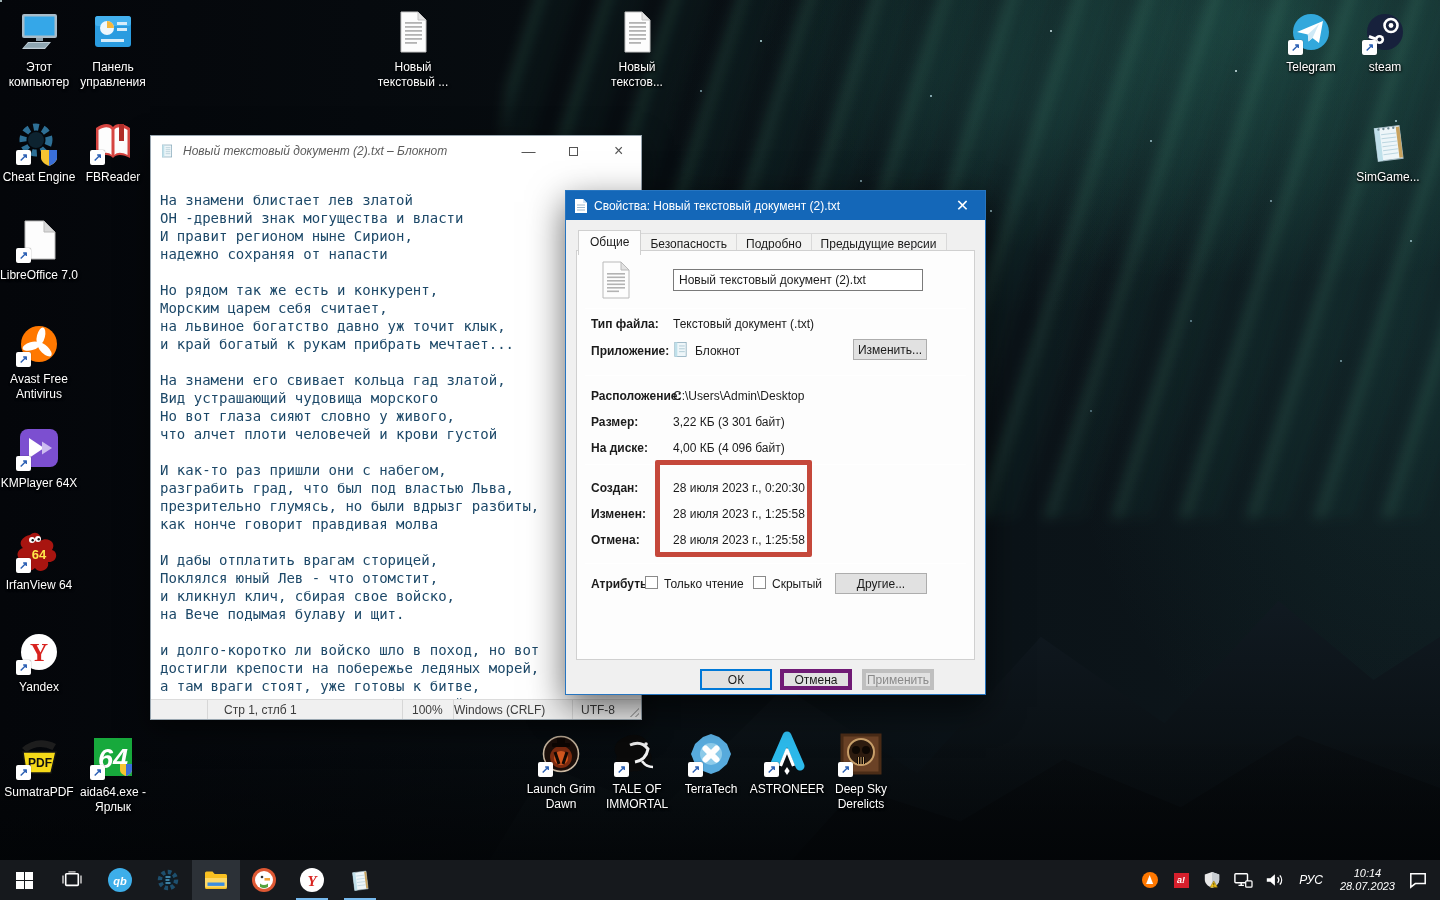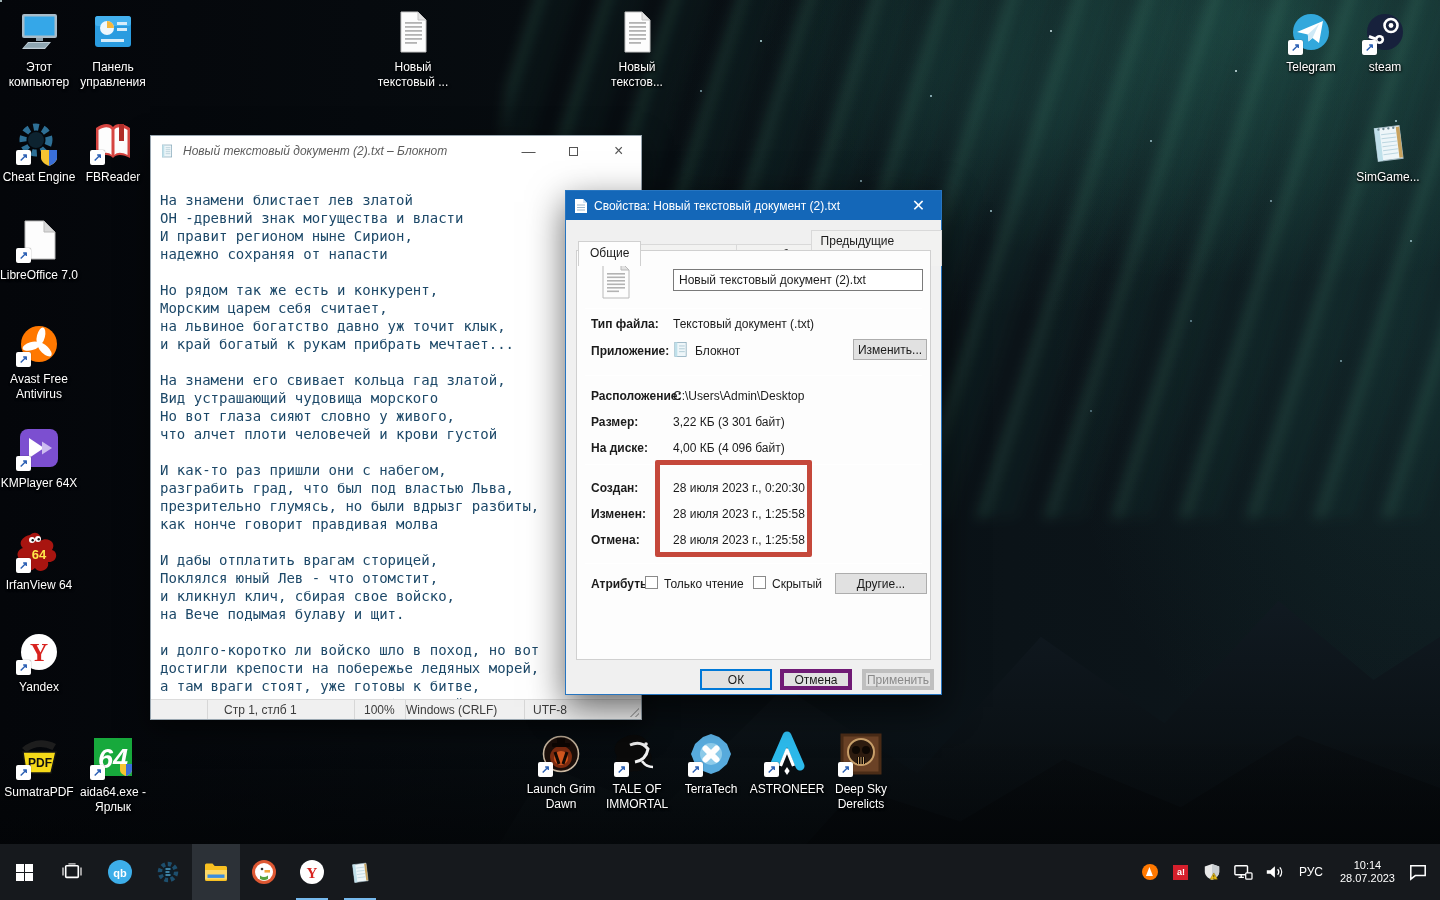--- a/index.html
+++ b/index.html
@@ -53,28 +53,28 @@
   .np-menu { height:22px; display:flex; align-items:center; background:#fff; padding-left:2px; }
   .np-menu span { font-size:12.5px; color:#1b1b1b; padding:2px 8px; }
   .np-text { position:absolute; left:0; right:0; top:52px; bottom:20px; overflow:hidden;
     font-family:"DejaVu Sans Mono", monospace; font-size:14px; line-height:18px;
     color:#1c4868; white-space:pre; padding:3px 0 0 9px; }
   .np-status { position:absolute; left:0; right:0; bottom:0; height:20px; background:#f0f0f0;
     border-top:1px solid #dcdcdc; display:flex; font-size:12px; color:#3c3c3c; align-items:center; }
   .np-status .cell { height:100%; display:flex; align-items:center; border-left:1px solid #d7d7d7; }
   .np-status .c1 { width:56px; border-left:none; }
   .np-status .c2 { width:147px; padding-left:16px; }
-  .np-status .c3 { width:51px; padding-left:9px; }
+  .np-status .c3 { width:51px; padding-left:9px;margin-left:48px; }
   .np-status .c4 { width:119px; padding-left:0; }
   .np-status .c5 { flex:1; padding-left:8px; }
   .grip { position:absolute; right:2px; bottom:2px; width:10px; height:10px;
     background:linear-gradient(135deg, transparent 50%, #b5b5b5 50% 60%, transparent 60% 75%, #b5b5b5 75% 85%, transparent 85%); }
 
   
-  .dlg { position:absolute; left:565px; top:190px; width:377px; height:505px; background:#f0f0f0;
+  .dlg { position:absolute; left:565px; top:190px; width:421px; height:505px; background:#f0f0f0;
     border:1px solid #2775c0; box-shadow:0 12px 34px rgba(0,0,0,.6); }
   .dlg-title { height:29px; background:#1467b8; display:flex; align-items:center; color:#fff; }
   .dlg-title .t { flex:1; font-size:12px; padding-left:6px; white-space:nowrap; overflow:hidden; }
   .dlg-close { width:45px; height:29px; display:flex; align-items:center; justify-content:center;
     color:#fff; font-size:16px; }
   .dlg-ic { width:14px; height:16px; margin-left:8px; flex:0 0 auto; }
   .tabs { position:absolute; left:12px; top:39px; display:flex; align-items:flex-end; }
   .tab { font-size:12px; color:#1b1b1b; padding:3px 9px 4px; border:1px solid #d9d9d9; border-bottom:none;
     background:#f2f2f1; margin-right:-1px; }
   .tab.active { background:#fdfdfd; padding:4px 11px 6px; position:relative; z-index:2;
@@ -91,22 +91,22 @@
     font-size:12px; color:#1b1b1b; display:flex; align-items:center; justify-content:center; }
   .cb { position:absolute; width:13px; height:13px; background:#fff; border:1px solid #8a8a8a; }
   .hl { position:absolute; left:78px; top:209px; width:157px; height:97px;
     border:5px solid #c5483b; border-radius:2px; z-index:5; }
   .dlg-btn { position:absolute; top:478px; width:72px; height:21px; background:#e1e1e1;
     border:4px solid #701a75; font-size:12px; color:#1b1b1b; display:flex; align-items:center; justify-content:center; }
   .dlg-btn.ok { border:1px solid #0078d7; box-shadow:0 0 0 1px #0078d7 inset; }
   .dlg-btn.disabled { color:#8a8a8a; border-color:#bfbfbf; }
 
   
-  .tb { position:absolute; left:0; right:0; bottom:0; height:56px; background:#16191d;
-    display:flex; align-items:stretch; z-index:60; }
+  .tb { position:absolute; left:0; right:0; bottom:0; height:40px; background:#16191d;
+    display:flex; align-items:stretch; z-index:60;font-style:italic; }
   .tb-btn { width:48px; display:flex; align-items:center; justify-content:center; position:relative; }
   .tb-btn.running::after { content:""; position:absolute; left:8px; right:8px; bottom:0; height:2.5px; background:#76b9ed; }
   .tb-btn.active { background:#2c3137; }
   .tb-btn.active::after { left:0; right:0; height:3px; background:#85c3f2; }
   .tray { margin-left:auto; display:flex; align-items:center; gap:7px; padding-right:10px; }
   .tray-ic { width:24px; height:26px; display:flex; align-items:center; justify-content:center; }
   .lang { color:#fff; font-size:12px; padding:0 6px; }
   .clock { color:#fff; font-size:11px; line-height:13px; text-align:center; padding:0 4px; }
   .aida-badge { width:15px; height:15px; background:#d61f2c; color:#fff; font-size:9px; font-weight:bold;
     display:flex; align-items:center; justify-content:center; }

